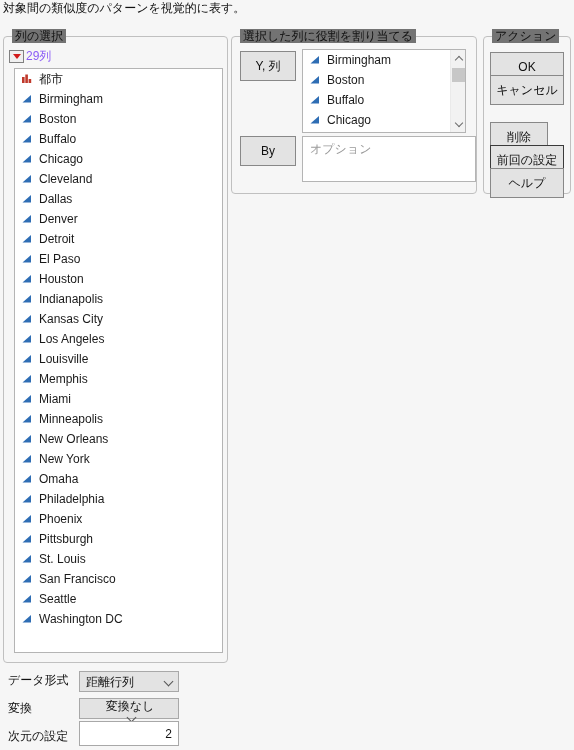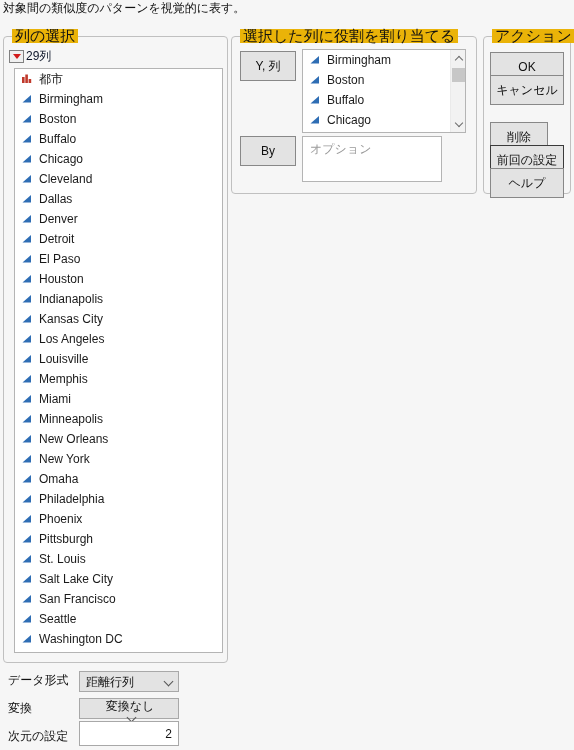--- a/index.html
+++ b/index.html
@@ -24,23 +24,23 @@
   
   .group {
     position: absolute;
     border: 1px solid #c0c0c0;
     border-radius: 4px;
     background: transparent;
   }
   .group-legend {
     position: absolute;
     top: -8px; left: 8px;
-    background: #eab308;
+    background: #737373;
     padding: 0 3px;
-    font-size: 15px;
+    font-size: 12px;
     line-height: 14px;
     color: #111;
     white-space: nowrap;
   }
 
   
   #grp-colsel { left: 3px; top: 36px; width: 225px; height: 627px; }
 
   .col-count-row {
     position: absolute; left: 5px; top: 11px;
@@ -53,21 +53,21 @@
     background: #f0f0f0;
     display: flex; align-items: center; justify-content: center;
   }
   .red-tri-btn i {
     display: block;
     width: 0; height: 0;
     border-left: 4px solid transparent;
     border-right: 4px solid transparent;
     border-top: 5px solid #d21b1b;
   }
-  .col-count-label { font-size: 12px; line-height: 14px; color: #0f172a; }
+  .col-count-label { font-size: 12px; line-height: 14px; color: #8b5cf6; }
 
   .listbox {
     position: absolute;
     background: #ffffff;
     border: 1px solid #b4b4b4;
     overflow: hidden;
   }
   #list-columns { left: 10px; top: 31px; width: 209px; height: 585px; }
 
   .list-item {
@@ -166,21 +166,21 @@
   .vscroll .arrow.up span { transform: rotate(45deg); margin-top: 3px; }
   .vscroll .arrow.down span { transform: rotate(225deg); margin-bottom: 3px; }
   .vscroll .thumb {
     position: absolute; left: 1px; width: 13px;
     top: 18px; height: 14px;
     background: #c7c7c7;
   }
 
   #box-options {
     position: absolute;
-    left: 302px; top: 136px; width: 140px; height: 46px;
+    left: 302px; top: 136px; width: 174px; height: 46px;
     background: #ffffff; border: 1px solid #b4b4b4;
   }
   #box-options .ph {
     position: absolute; left: 7px; top: 5px;
     font-size: 12px; line-height: 14px; color: #9a9a9a;
     white-space: nowrap;
   }
 
   
   #grp-action { left: 483px; top: 36px; width: 88px; height: 158px; }
@@ -358,26 +358,20 @@
         <div class="list-item">
           <span class="icon"><svg width="12" height="12" viewBox="0 0 12 12">
               <path d="M10 9.5 H1.5 L10 2 Z" fill="#2e6db4"></path>
             </svg></span>
           <span class="label">St. Louis</span>
         </div>
         <div class="list-item">
           <span class="icon"><svg width="12" height="12" viewBox="0 0 12 12">
               <path d="M10 9.5 H1.5 L10 2 Z" fill="#2e6db4"></path>
             </svg></span>
-          <span class="label">Salt Lake City</span>
-        </div>
-        <div class="list-item">
-          <span class="icon"><svg width="12" height="12" viewBox="0 0 12 12">
-              <path d="M10 9.5 H1.5 L10 2 Z" fill="#2e6db4"></path>
-            </svg></span>
           <span class="label">San Francisco</span>
         </div>
         <div class="list-item">
           <span class="icon"><svg width="12" height="12" viewBox="0 0 12 12">
               <path d="M10 9.5 H1.5 L10 2 Z" fill="#2e6db4"></path>
             </svg></span>
           <span class="label">Seattle</span>
         </div>
         <div class="list-item">
           <span class="icon"><svg width="12" height="12" viewBox="0 0 12 12">

